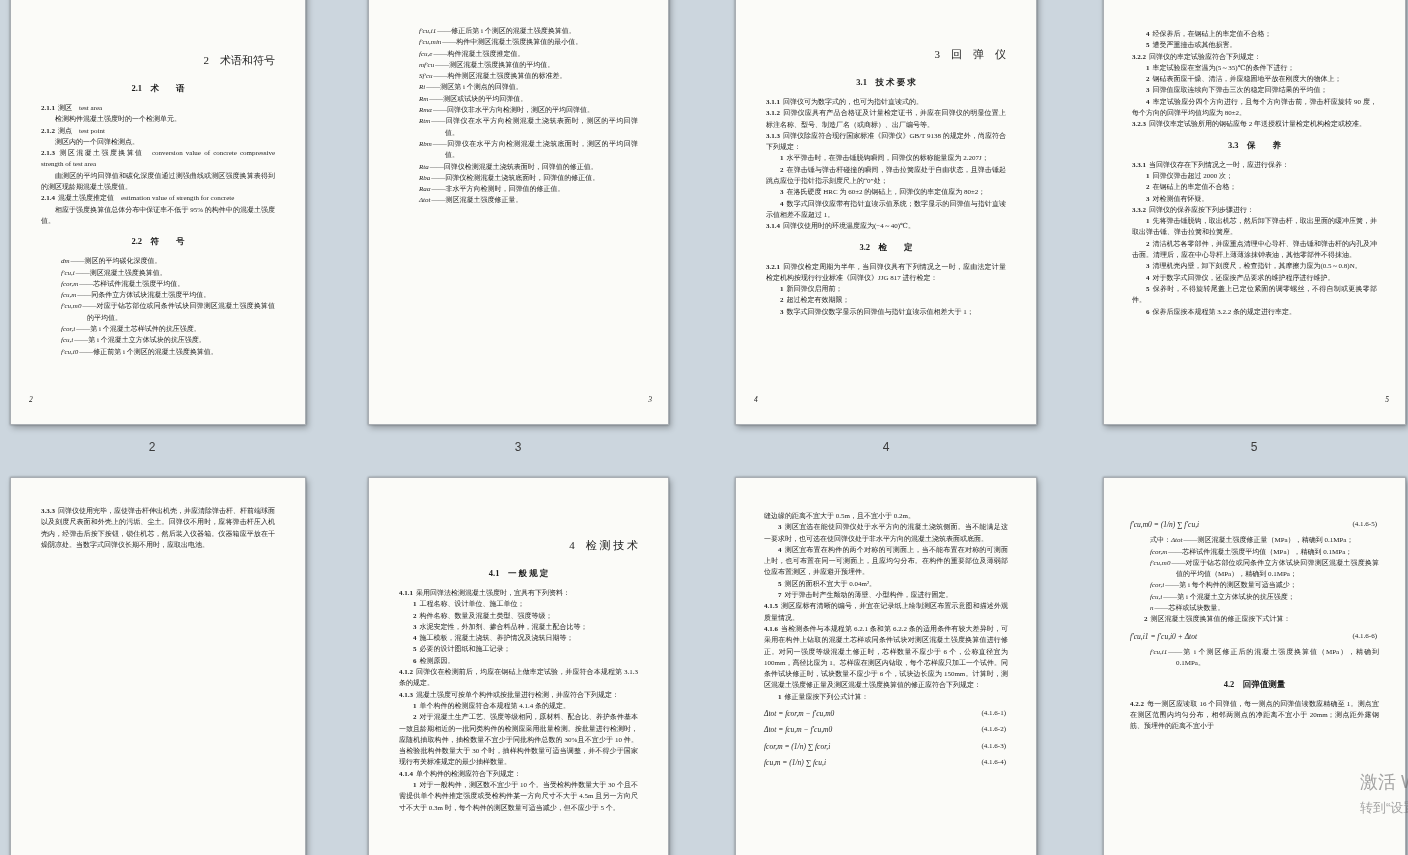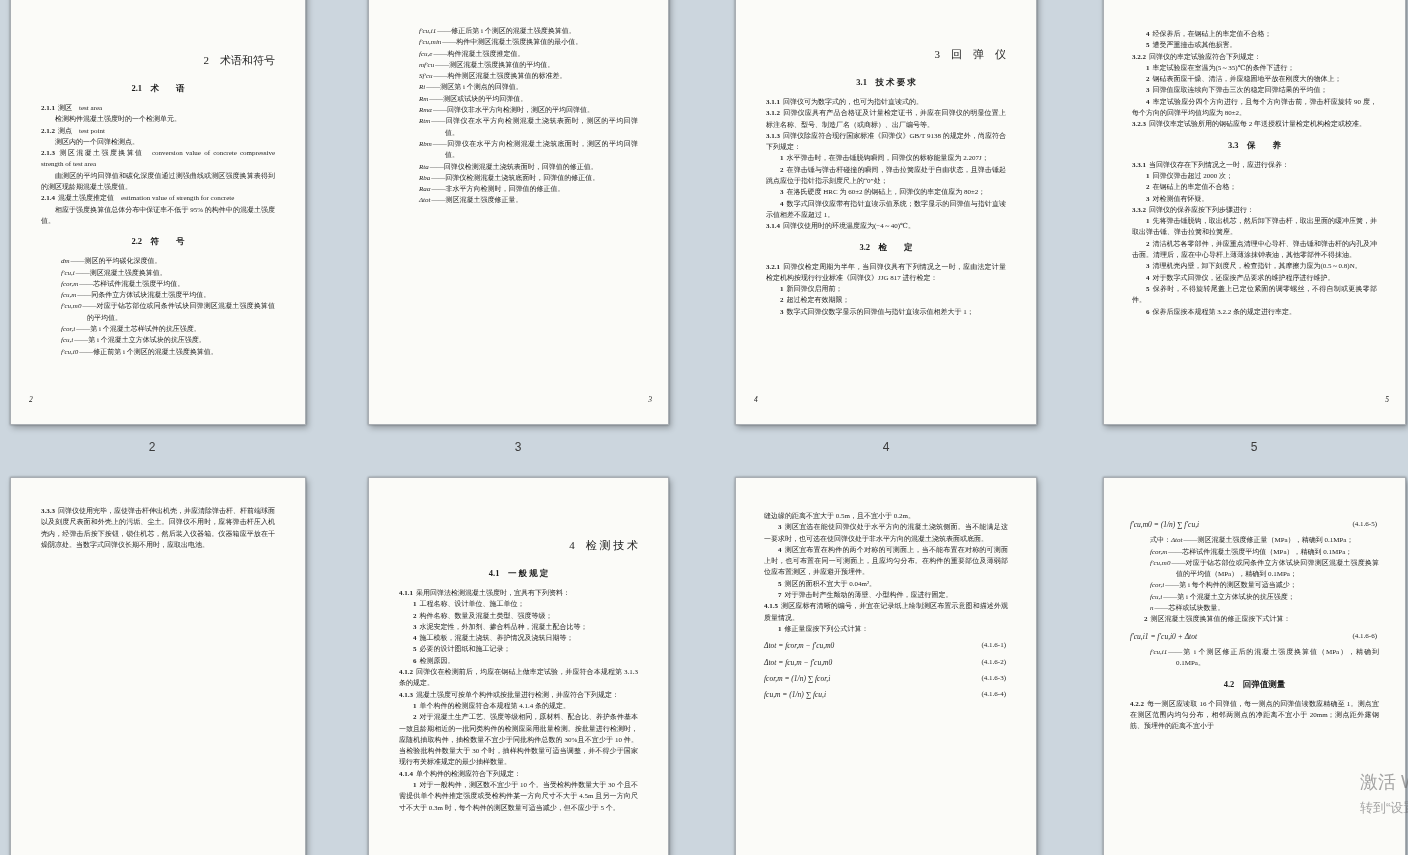--- a/index.html
+++ b/index.html
@@ -138,20 +138,21 @@
       <div class="blk p0"><b class="lead">4.1.4</b><span>单个构件的检测应符合下列规定：</span></div>
       <div class="blk p"><b class="lead">1</b><span>对于一般构件，测区数不宜少于 10 个。当受检构件数量大于 30 个且不需提供单个构件推定强度或受检构件某一方向尺寸不大于 4.5m 且另一方向尺寸不大于 0.3m 时，每个构件的测区数量可适当减少，但不应少于 5 个。</span></div>
     </div>
   <div class="page r1 c2 pG">
       <div class="blk p0"><span>缝边缘的距离不宜大于 0.5m，且不宜小于 0.2m。</span></div>
       <div class="blk p"><b class="lead">3</b><span>测区宜选在能使回弹仪处于水平方向的混凝土浇筑侧面。当不能满足这一要求时，也可选在使回弹仪处于非水平方向的混凝土浇筑表面或底面。</span></div>
       <div class="blk p"><b class="lead">4</b><span>测区宜布置在构件的两个对称的可测面上，当不能布置在对称的可测面上时，也可布置在同一可测面上，且应均匀分布。在构件的重要部位及薄弱部位应布置测区，并应避开预埋件。</span></div>
       <div class="blk p"><b class="lead">5</b><span>测区的面积不宜大于 0.04m²。</span></div>
       <div class="blk p"><b class="lead">7</b><span>对于弹击时产生颤动的薄壁、小型构件，应进行固定。</span></div>
       <div class="blk p0"><b class="lead">4.1.5</b><span>测区应标有清晰的编号，并宜在记录纸上绘制测区布置示意图和描述外观质量情况。</span></div>
+      <div class="blk p0"><b class="lead">4.1.6</b><span>当检测条件与本规程第 6.2.1 条和第 6.2.2 条的适用条件有较大差异时，可采用在构件上钻取的混凝土芯样或同条件试块对测区混凝土强度换算值进行修正。对同一强度等级混凝土修正时，芯样数量不应少于 6 个，公称直径宜为 100mm，高径比应为 1。芯样应在测区内钻取，每个芯样应只加工一个试件。同条件试块修正时，试块数量不应少于 6 个，试块边长应为 150mm。计算时，测区混凝土强度修正量及测区混凝土强度换算值的修正应符合下列规定：</span></div>
       <div class="blk p"><b class="lead">1</b><span>修正量应按下列公式计算：</span></div>
       <div class="blk f"><span>Δtot = fcor,m − f′cu,m0</span><span class="eqno">(4.1.6-1)</span></div>
       <div class="blk f"><span>Δtot = fcu,m − f′cu,m0</span><span class="eqno">(4.1.6-2)</span></div>
       <div class="blk f"><span>fcor,m = (1/n) ∑ fcor,i</span><span class="eqno">(4.1.6-3)</span></div>
       <div class="blk f"><span>fcu,m = (1/n) ∑ fcu,i</span><span class="eqno">(4.1.6-4)</span></div>
     </div>
   <div class="page r1 c3 pH">
       <div class="blk f"><span>f′cu,m0 = (1/n) ∑ f′cu,i</span><span class="eqno">(4.1.6-5)</span></div>
       <div class="blk sym"><span>式中：</span><i class="term">Δtot</i><span>——测区混凝土强度修正量（MPa），精确到 0.1MPa；</span></div>
       <div class="blk sym"><i class="term">fcor,m</i><span>——芯样试件混凝土强度平均值（MPa），精确到 0.1MPa；</span></div>

